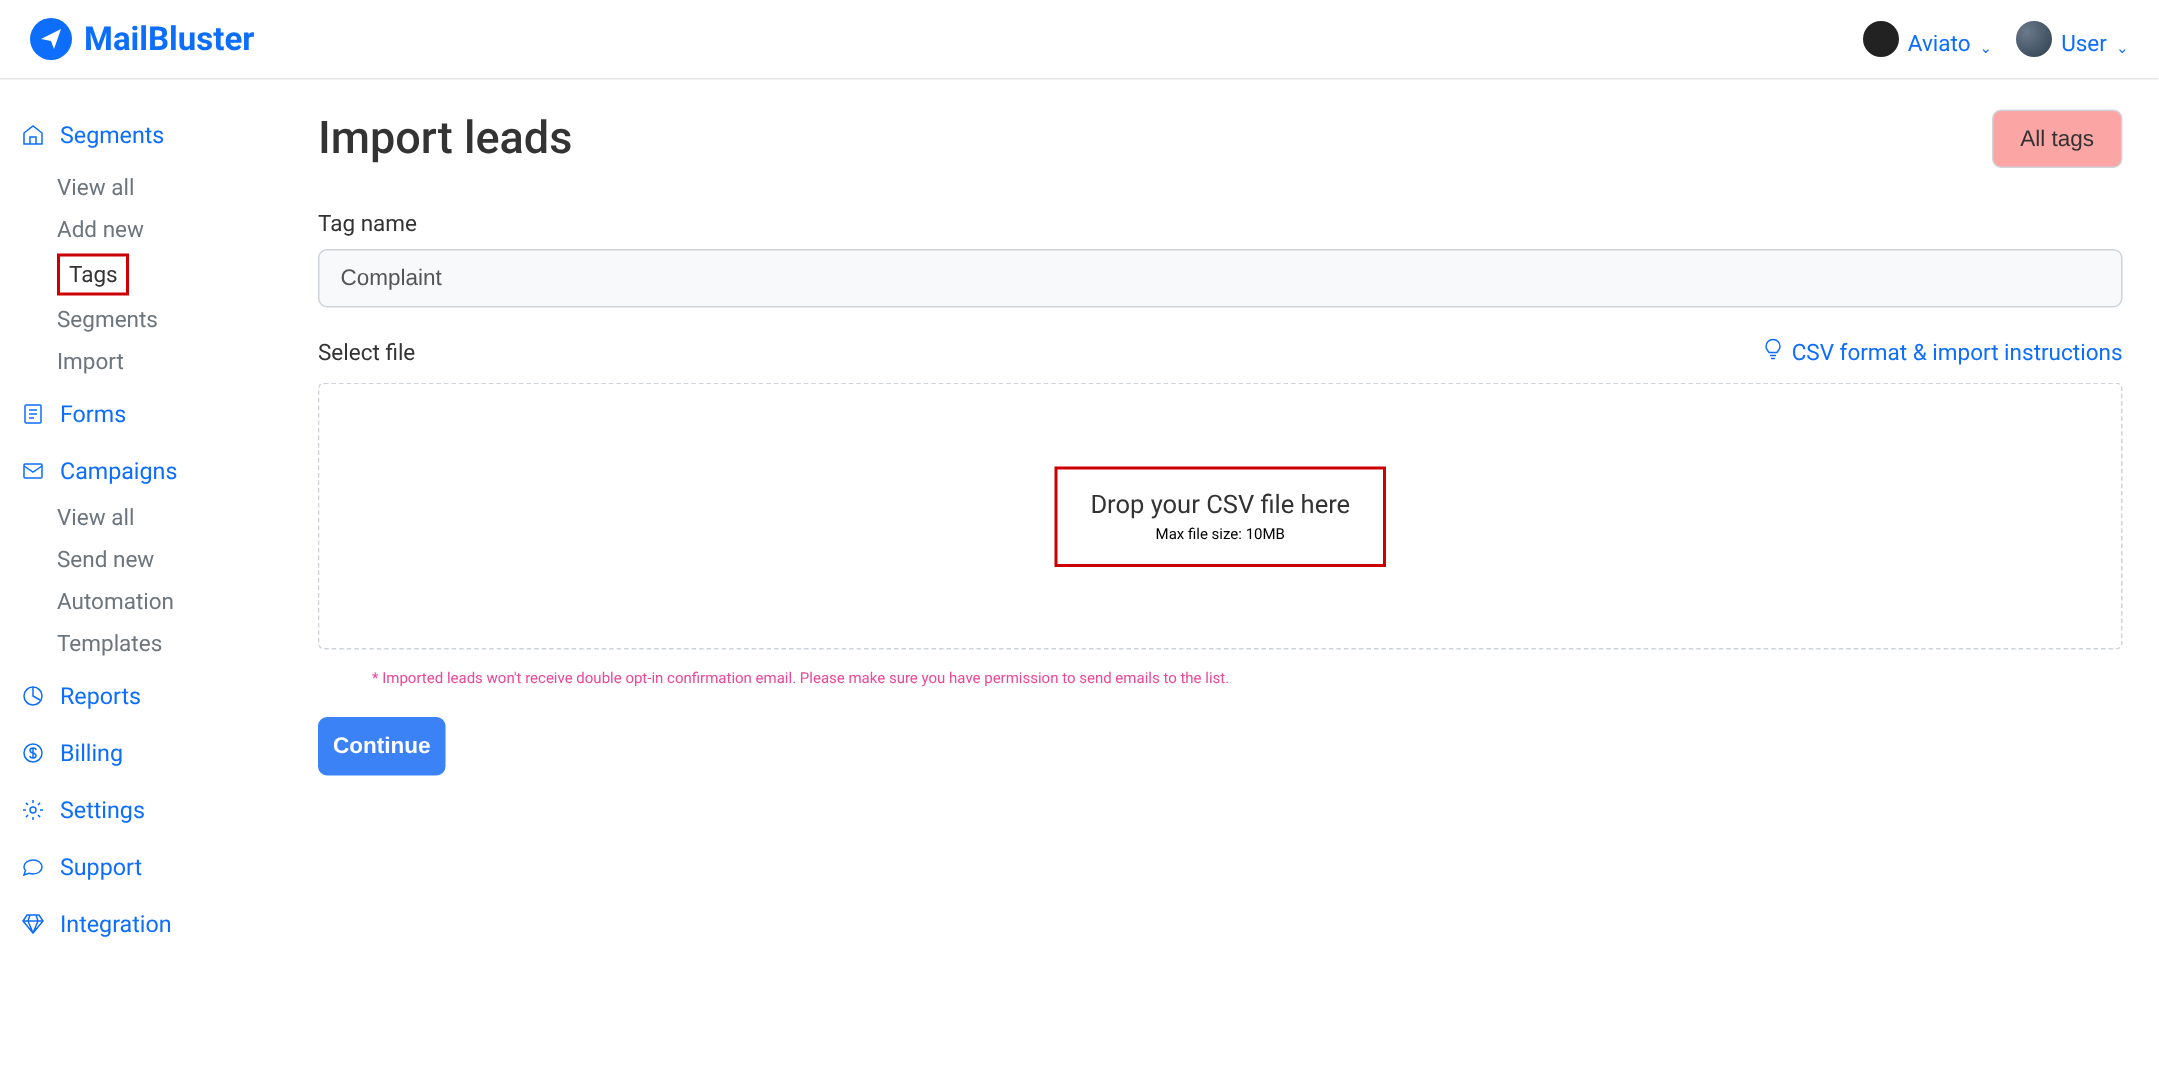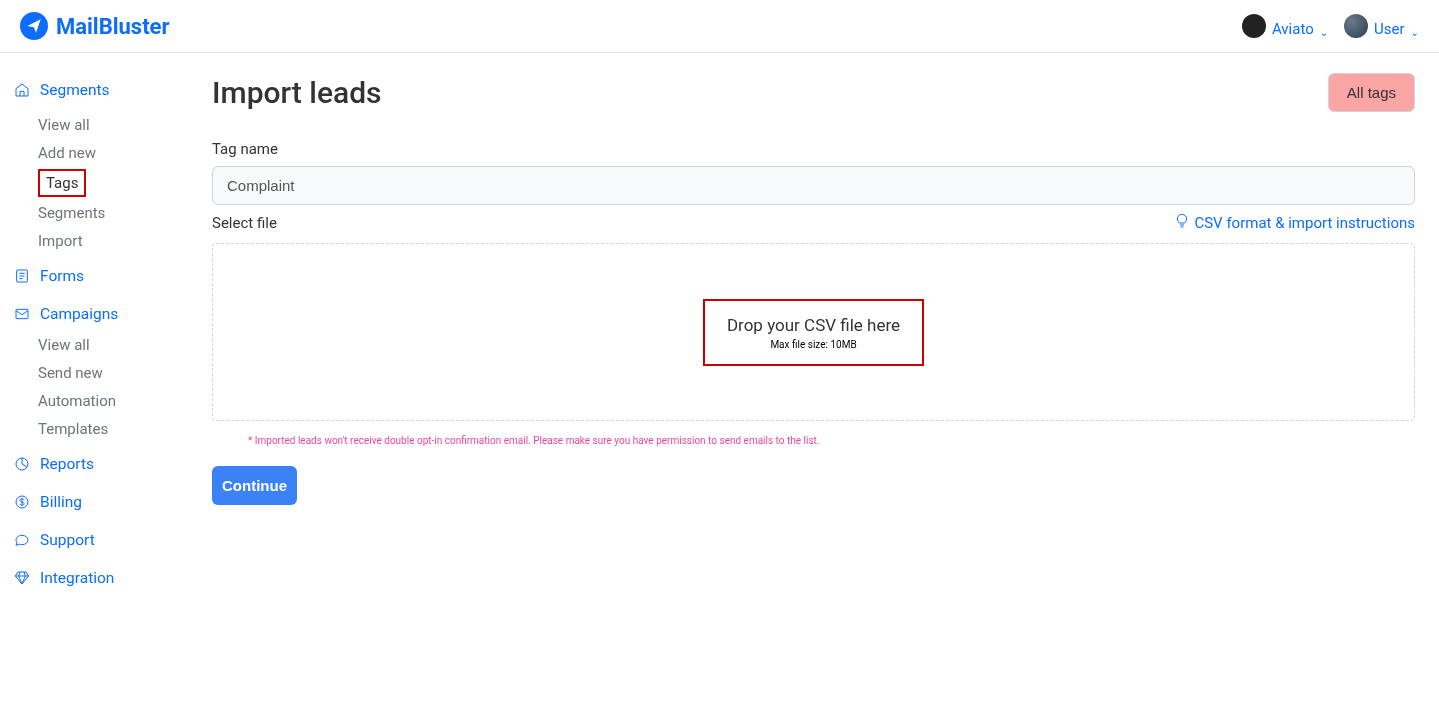--- a/index.html
+++ b/index.html
@@ -146,21 +146,21 @@
       color: #333;
       margin-bottom: 8px;
     }
     .tag-input {
       width: 100%;
       padding: 10px 14px;
       border: 1px solid #ced4da;
       border-radius: 6px;
       background: #f8f9fa;
       font-size: 15px;
-      margin-bottom: 8px;
+      margin-bottom: 20px;
       color: #555;
     }
     .select-file-row {
       display: flex;
       justify-content: space-between;
       align-items: center;
       margin-bottom: 10px;
     }
     .csv-link {
       color: #0d6efd;
@@ -314,20 +314,31 @@
         <span class="icon">
           <svg viewBox="0 0 24 24">
               <circle cx="12" cy="12" r="9"></circle>
               <path d="M12 7 V17 M9 15 C9 16 10 17 12 17 C14 17 15 16 15 14.5 C15 13 14 12.5 12 12 C10 11.5 9 11 9 9.5 C9 8 10 7 12 7 C14 7 15 8 15 9"></path>
             </svg>
         </span>
         <span>Billing</span>
       </div>
     </div>
 
+    <div class="nav-section">
+      <div class="nav-item">
+        <span class="icon">
+          <svg viewBox="0 0 24 24">
+              <circle cx="12" cy="12" r="3"></circle>
+              <path d="M12 2 L12 5 M12 19 L12 22 M4.9 4.9 L7 7 M17 17 L19.1 19.1 M2 12 L5 12 M19 12 L22 12 M4.9 19.1 L7 17 M17 7 L19.1 4.9"></path>
+            </svg>
+        </span>
+        <span>Settings</span>
+      </div>
+    </div>
 
     <div class="nav-section">
       <div class="nav-item">
         <span class="icon">
           <svg viewBox="0 0 24 24">
               <path d="M21 12 C21 16 17 19 12 19 C10.5 19 9 18.7 8 18.2 L3 20 L4.5 15.5 C3.5 14.5 3 13.3 3 12 C3 8 7 5 12 5 C17 5 21 8 21 12 Z"></path>
             </svg>
         </span>
         <span>Support</span>
       </div>

